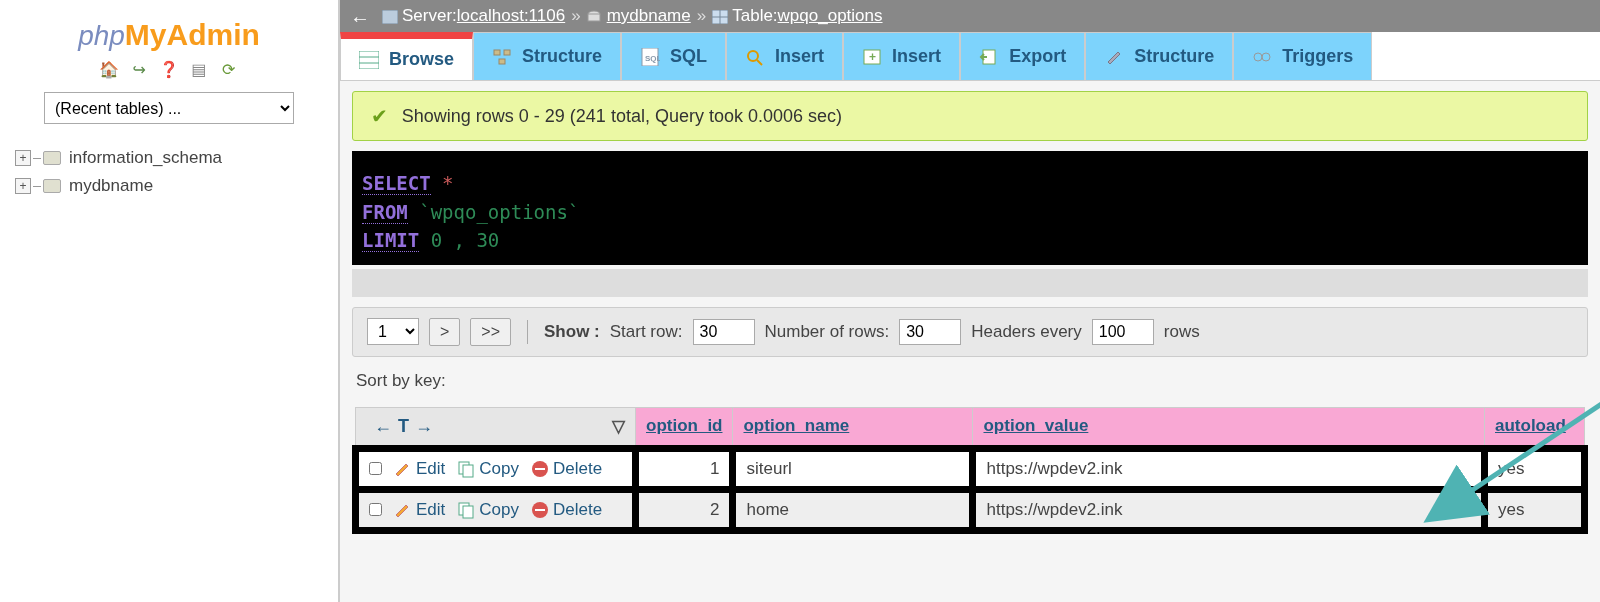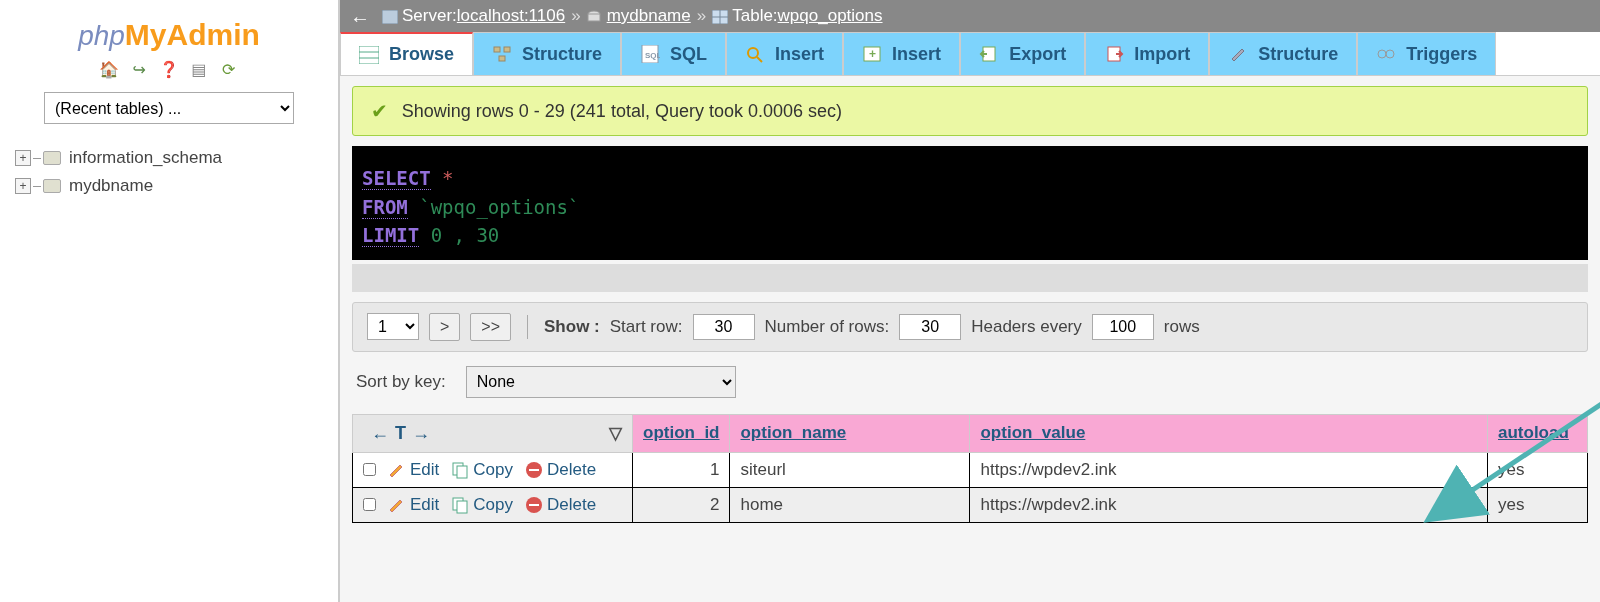--- a/index.html
+++ b/index.html
@@ -18,44 +18,44 @@
 .db-tree-item .expand { width: 16px; height: 16px; border: 1px solid #999; display: inline-flex; align-items: center; justify-content: center; font-size: 12px; color: #555; margin-right: 2px; background: #f5f5f5; }
 .db-tree-item .line { width: 8px; height: 1px; background: #999; margin-right: 2px; }
 .db-tree-item .db-ico { width: 18px; height: 14px; background: #e0e0d0; border: 1px solid #aaa; border-radius: 2px; margin-right: 8px; }
 .main { flex: 1; background: #f5f5f5; position: relative; }
 .breadcrumb { background: #888; color: #fff; height: 32px; display: flex; align-items: center; padding: 0 10px; font-size: 17px; }
 .breadcrumb .back { color: #fff; margin-right: 12px; font-size: 20px; }
 .breadcrumb .sep { margin: 0 6px; color: #ddd; }
 .breadcrumb .ico { display: inline-block; width: 16px; height: 14px; margin-right: 4px; vertical-align: middle; }
 .tabs { background: #fff; display: flex; border-bottom: 1px solid #ccc; }
 .tab { padding: 10px 18px; color: #235a81; font-size: 18px; font-weight: bold; cursor: pointer; display: flex; align-items: center; border: 1px solid #ccc; border-bottom: none; background: #f0f0f0; margin-right: 0; }
-.tab.active { background: #fff; border-top: 2px solid #ef4444; color: #235a81; }
+.tab.active { background: #fff; border-top: 7px solid #ef4444; color: #235a81; }
 .tab:not(.active) { background: #7dd3fc; }
 .tab .tico { width: 20px; height: 18px; margin-right: 10px; display: inline-block; }
 .content { padding: 0 12px; }
 .success-box { background: #ebf8a4; border: 1px solid #a2d246; padding: 12px 18px; margin: 10px 0; display: flex; align-items: center; font-size: 18px; color: #333; border-radius: 3px; }
 .success-box .check { color: #6ba01a; font-size: 20px; margin-right: 14px; }
 .sql-box { background: #000000; padding: 18px 10px 10px; font-family: monospace; font-size: 19px; line-height: 1.5; }
 .sql-box .kw { color: #9370db; font-weight: bold; border-bottom: 1px dotted #9370db; }
 .sql-box .tbl { color: #2e8b57; }
 .sql-box .num { color: #2e8b57; }
 .sql-box .star { color: #cd5c5c; }
 .toolbar-strip { background: #ddd; height: 28px; margin: 4px 0 10px; }
 .pagination-bar { background: #e8e8e8; padding: 10px 14px; display: flex; align-items: center; gap: 10px; border: 1px solid #ccc; border-radius: 3px; margin-bottom: 14px; font-size: 17px; flex-wrap: nowrap; }
 .pagination-bar select, .pagination-bar input { font-size: 16px; padding: 3px 6px; border: 1px solid #aaa; background: #fff; }
-.pagination-bar input { width: 62px; text-align: center; }
+.pagination-bar input { width: 62px; }
 .pagination-bar .pbtn { display: inline-flex; align-items: center; justify-content: center; padding: 4px 10px; border: 1px solid #aaa; background: #f0f0f0; cursor: pointer; border-radius: 2px; font-size: 16px; }
 .pagination-bar .vsep { width: 1px; height: 24px; background: #aaa; margin: 0 6px; }
 .sort-row { margin-bottom: 16px; font-size: 17px; display: flex; align-items: center; gap: 20px; padding-left: 4px; }
 .sort-row select { width: 270px; height: 32px; font-size: 16px; border: 1px solid #aaa; padding: 2px 6px; }
 .options-link { color: #235a81; font-size: 17px; padding-left: 4px; display: block; margin-bottom: 6px; cursor: pointer; }
 .data-table { width: 100%; border-collapse: collapse; }
 .data-table th { background: #f9a8d4; padding: 8px 10px; text-align: left; font-size: 17px; color: #235a81; border: 1px solid #ccc; font-weight: bold; text-decoration: underline; }
 .data-table th.actions-head { color: #333; text-decoration: none; background: #e6e6e6; }
-.data-table td { padding: 7px 10px; font-size: 17px; border: 1px solid #000000; }
+.data-table td { padding: 7px 10px; font-size: 17px; border: 7px solid #000000; }
 .data-table tr.odd td { background: #fff; }
 .data-table tr.even td { background: #eee; }
 .data-table .rownum { text-align: right; }
 .row-actions { display: flex; align-items: center; gap: 4px; }
 .row-actions .chk { margin-right: 8px; }
 .row-actions .act { color: #235a81; display: inline-flex; align-items: center; margin-right: 8px; cursor: pointer; }
 .row-actions .aico { width: 18px; height: 18px; margin-right: 4px; display: inline-block; }
 .sort-arrows { font-size: 18px; color: #235a81; padding: 4px 8px; letter-spacing: 6px; }
 .arrow-annotation { position: absolute; top: 390px; left: 1105px; pointer-events: none; }
 .arrow-annotation svg { overflow: visible; }
@@ -158,27 +158,20 @@
         </div>
       <div class="tab">
           <span class="tico"><svg width="20" height="18">
               <rect width="12" height="14" x="4" y="2" fill="#fff" stroke="#7a5"></rect>
               <path d="M2 9 L8 9 M5 6 L2 9 L5 12" fill="none" stroke="#7a5" stroke-width="2"></path>
             </svg></span>
           <span>Export</span>
         </div>
       <div class="tab">
           <span class="tico"><svg width="20" height="18">
-              <rect width="12" height="14" x="4" y="2" fill="#fff" stroke="#c55"></rect>
-              <path d="M18 9 L12 9 M15 6 L18 9 L15 12" fill="none" stroke="#c55" stroke-width="2"></path>
-            </svg></span>
-          <span>Import</span>
-        </div>
-      <div class="tab">
-          <span class="tico"><svg width="20" height="18">
               <path d="M4 14 L14 4 L16 6 L6 16 Z" fill="#aab" stroke="#778"></path>
             </svg></span>
           <span>Structure</span>
         </div>
       <div class="tab">
           <span class="tico"><svg width="20" height="18">
               <circle cx="6" cy="9" r="4" fill="none" stroke="#999"></circle>
               <circle cx="14" cy="9" r="4" fill="none" stroke="#999"></circle>
             </svg></span>
           <span>Triggers</span>
@@ -208,21 +201,20 @@
         <input value="30" style="">
         <span>Number of rows:</span>
         <input value="30" style="">
         <span>Headers every</span>
         <input value="100" style="">
         <span>rows</span>
       </div>
 
       <div class="sort-row">
         <span>Sort by key:</span>
-        <select><option>None</option></select>
       </div>
 
 
       <table class="data-table">
         <thead>
           <tr>
             <th class="actions-head" style="width:280px; position:relative;">
               <span class="sort-arrows" style="text-decoration:none">←T→</span>
               <span style="float:right; text-decoration:none; color:#555">▽</span>
             </th>

